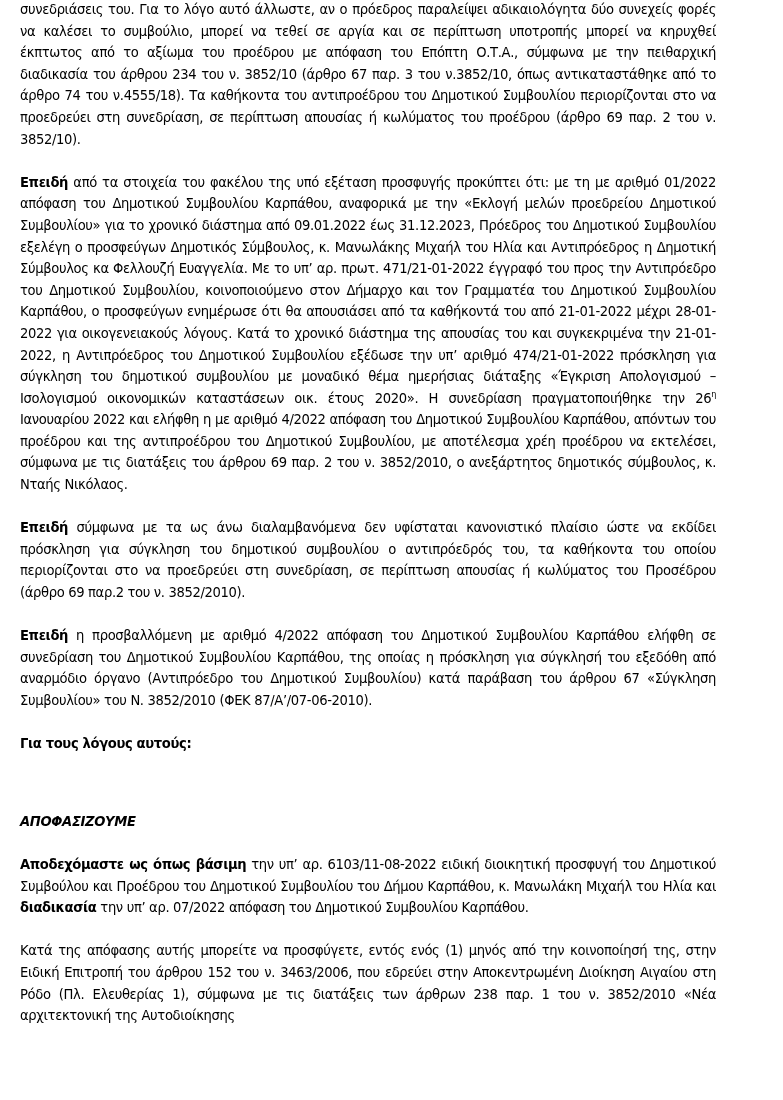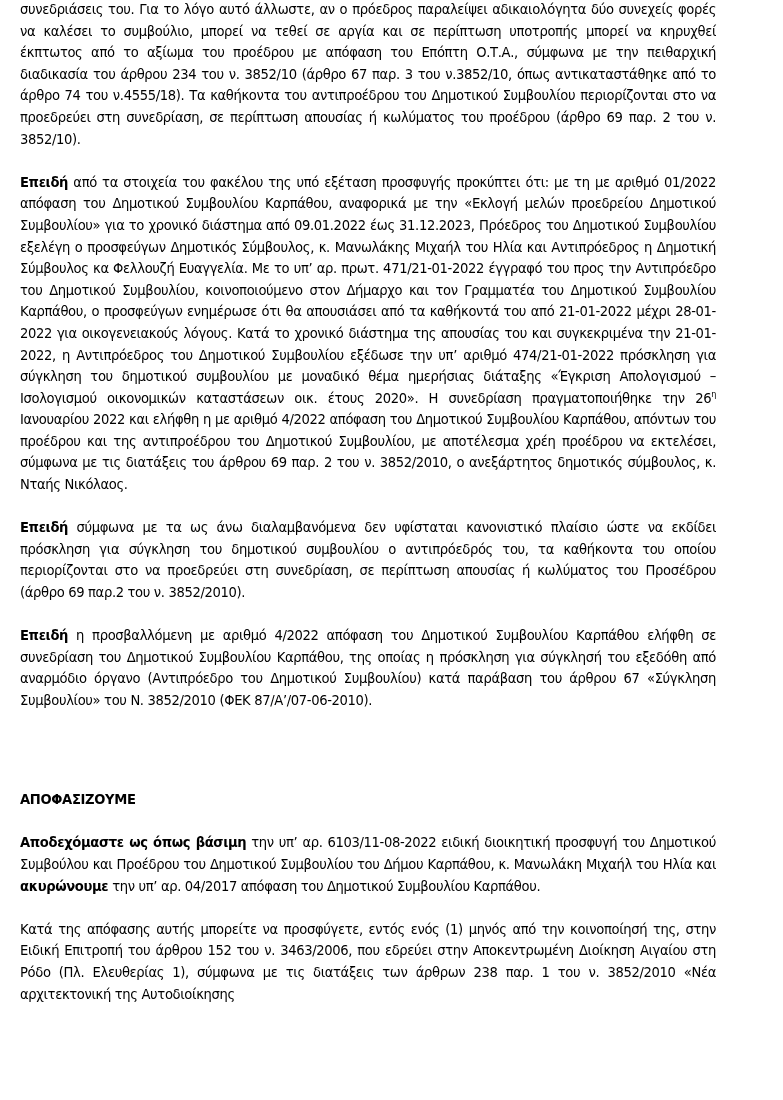--- a/index.html
+++ b/index.html
@@ -13,41 +13,42 @@
     font-size: 14.6px; line-height: 21.6px;
     letter-spacing: -0.35px;
     font-stretch: condensed;
   }
   .page p {
     margin: 0; text-align: justify;
   }
   .gap { height: 21.6px; }
   .gap3 { height: 56px; }
   b { font-weight: bold; }
-  .center { text-align: center; }
+  .center { text-align: center; font-style: italic; }
   sup { font-size: 9px; line-height: 0; vertical-align: 6px; }
 </style>
 </head>
 <body>
 
 <div class="page">
   <p><span>συνεδριάσεις του. Για το λόγο αυτό άλλωστε, αν ο πρόεδρος παραλείψει αδικαιολόγητα δύο συνεχείς φορές να καλέσει το συμβούλιο, μπορεί να τεθεί σε αργία και σε περίπτωση υποτροπής μπορεί να κηρυχθεί έκπτωτος από το αξίωμα του προέδρου με απόφαση του Επόπτη Ο.Τ.Α., σύμφωνα με την πειθαρχική διαδικασία του άρθρου 234 του ν. 3852/10 (άρθρο 67 παρ. 3 του ν.3852/10, όπως αντικαταστάθηκε από το άρθρο 74 του ν.4555/18). Τα καθήκοντα του αντιπροέδρου του Δημοτικού Συμβουλίου περιορίζονται στο να προεδρεύει στη συνεδρίαση, σε περίπτωση απουσίας ή κωλύματος του προέδρου (άρθρο 69 παρ. 2 του ν. 3852/10).</span></p>
   <div class="gap"></div>
 
   <p><b>Επειδή</b><span> από τα στοιχεία του φακέλου της υπό εξέταση προσφυγής προκύπτει ότι: με τη με αριθμό 01/2022 απόφαση του Δημοτικού Συμβουλίου Καρπάθου, αναφορικά με την «Εκλογή μελών προεδρείου Δημοτικού Συμβουλίου» για το χρονικό διάστημα από 09.01.2022 έως 31.12.2023, Πρόεδρος του Δημοτικού Συμβουλίου εξελέγη ο προσφεύγων Δημοτικός Σύμβουλος, κ. Μανωλάκης Μιχαήλ του Ηλία και Αντιπρόεδρος η Δημοτική Σύμβουλος κα Φελλουζή Ευαγγελία. Με το υπ’ αρ. πρωτ. 471/21-01-2022 έγγραφό του προς την Αντιπρόεδρο του Δημοτικού Συμβουλίου, κοινοποιούμενο στον Δήμαρχο και τον Γραμματέα του Δημοτικού Συμβουλίου Καρπάθου, ο προσφεύγων ενημέρωσε ότι θα απουσιάσει από τα καθήκοντά του από 21-01-2022 μέχρι 28-01-2022 για οικογενειακούς λόγους. Κατά το χρονικό διάστημα της απουσίας του και συγκεκριμένα την 21-01-2022, η Αντιπρόεδρος του Δημοτικού Συμβουλίου εξέδωσε την υπ’ αριθμό 474/21-01-2022 πρόσκληση για σύγκληση του δημοτικού συμβουλίου με μοναδικό θέμα ημερήσιας διάταξης «Έγκριση Απολογισμού – Ισολογισμού οικονομικών καταστάσεων οικ. έτους 2020». Η συνεδρίαση πραγματοποιήθηκε την 26</span><sup>η</sup><span> Ιανουαρίου 2022 και ελήφθη η με αριθμό 4/2022 απόφαση του Δημοτικού Συμβουλίου Καρπάθου, απόντων του προέδρου και της αντιπροέδρου του Δημοτικού Συμβουλίου, με αποτέλεσμα χρέη προέδρου να εκτελέσει, σύμφωνα με τις διατάξεις του άρθρου 69 παρ. 2 του ν. 3852/2010, ο ανεξάρτητος δημοτικός σύμβουλος, κ. Νταής Νικόλαος.</span></p>
   <div class="gap"></div>
 
   <p><b>Επειδή</b><span> σύμφωνα με τα ως άνω διαλαμβανόμενα δεν υφίσταται κανονιστικό πλαίσιο ώστε να εκδίδει πρόσκληση για σύγκληση του δημοτικού συμβουλίου ο αντιπρόεδρός του, τα καθήκοντα του οποίου περιορίζονται στο να προεδρεύει στη συνεδρίαση, σε περίπτωση απουσίας ή κωλύματος του Προσέδρου (άρθρο 69 παρ.2 του ν. 3852/2010).</span></p>
   <div class="gap"></div>
 
   <p><b>Επειδή</b><span> η προσβαλλόμενη με αριθμό 4/2022 απόφαση του Δημοτικού Συμβουλίου Καρπάθου ελήφθη σε συνεδρίαση του Δημοτικού Συμβουλίου Καρπάθου, της οποίας η πρόσκληση για σύγκλησή του εξεδόθη από αναρμόδιο όργανο (Αντιπρόεδρο του Δημοτικού Συμβουλίου) κατά παράβαση του άρθρου 67 «Σύγκληση Συμβουλίου» του Ν. 3852/2010 (ΦΕΚ 87/Α’/07-06-2010).</span></p>
   <div class="gap"></div>
 
+  <p><b>Για τους λόγους αυτούς:</b></p>
   <div class="gap3"></div>
 
   <p class="center"><b>ΑΠΟΦΑΣΙΖΟΥΜΕ</b></p>
   <div class="gap"></div>
 
-  <p><b>Αποδεχόμαστε ως όπως βάσιμη</b><span> την υπ’ αρ. 6103/11-08-2022 ειδική διοικητική προσφυγή του Δημοτικού Συμβούλου και Προέδρου του Δημοτικού Συμβουλίου του Δήμου Καρπάθου, κ. Μανωλάκη Μιχαήλ του Ηλία και </span><b>ακυρώνουμε</b><span> την υπ’ αρ. 04/2017 απόφαση του Δημοτικού Συμβουλίου Καρπάθου.</span></p>
+  <p><b>Αποδεχόμαστε ως όπως βάσιμη</b><span> την υπ’ αρ. 6103/11-08-2022 ειδική διοικητική προσφυγή του Δημοτικού Συμβούλου και Προέδρου του Δημοτικού Συμβουλίου του Δήμου Καρπάθου, κ. Μανωλάκη Μιχαήλ του Ηλία και </span><b>διαδικασία</b><span> την υπ’ αρ. 07/2022 απόφαση του Δημοτικού Συμβουλίου Καρπάθου.</span></p>
   <div class="gap"></div>
 
   <p><span>Κατά της απόφασης αυτής μπορείτε να προσφύγετε, εντός ενός (1) μηνός από την κοινοποίησή της, στην Ειδική Επιτροπή του άρθρου 152 του ν. 3463/2006, που εδρεύει στην Αποκεντρωμένη Διοίκηση Αιγαίου στη Ρόδο (Πλ. Ελευθερίας 1), σύμφωνα με τις διατάξεις των άρθρων 238 παρ. 1 του ν. 3852/2010 «Νέα αρχιτεκτονική της Αυτοδιοίκησης</span></p>
 </div>
 
 </body></html>

